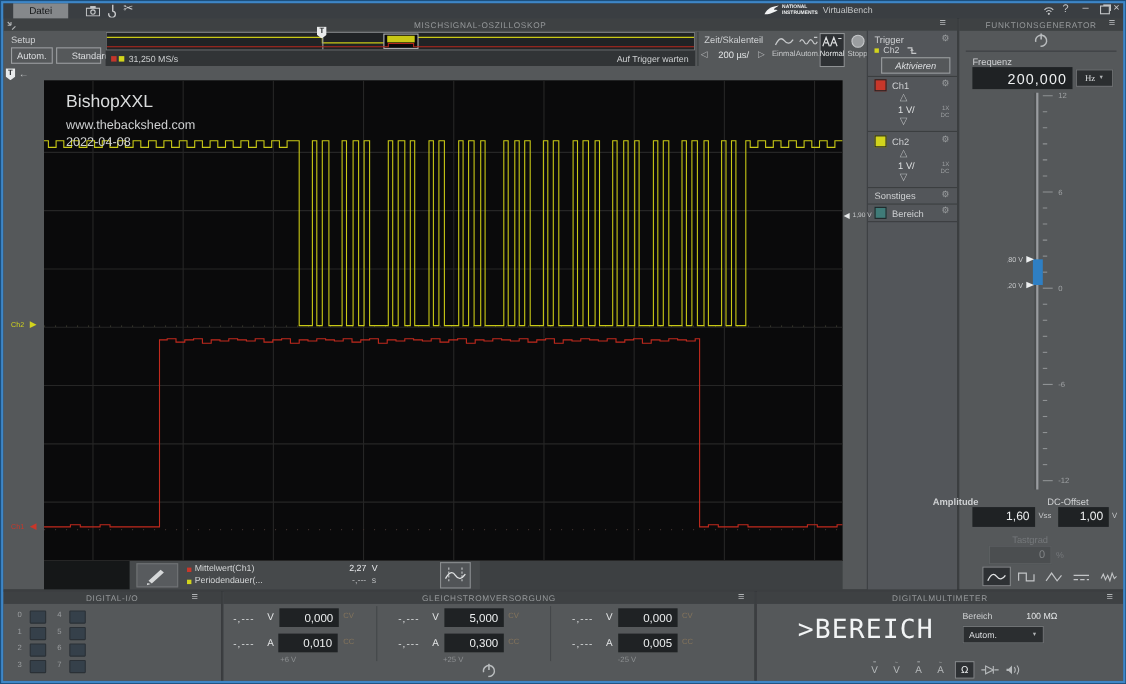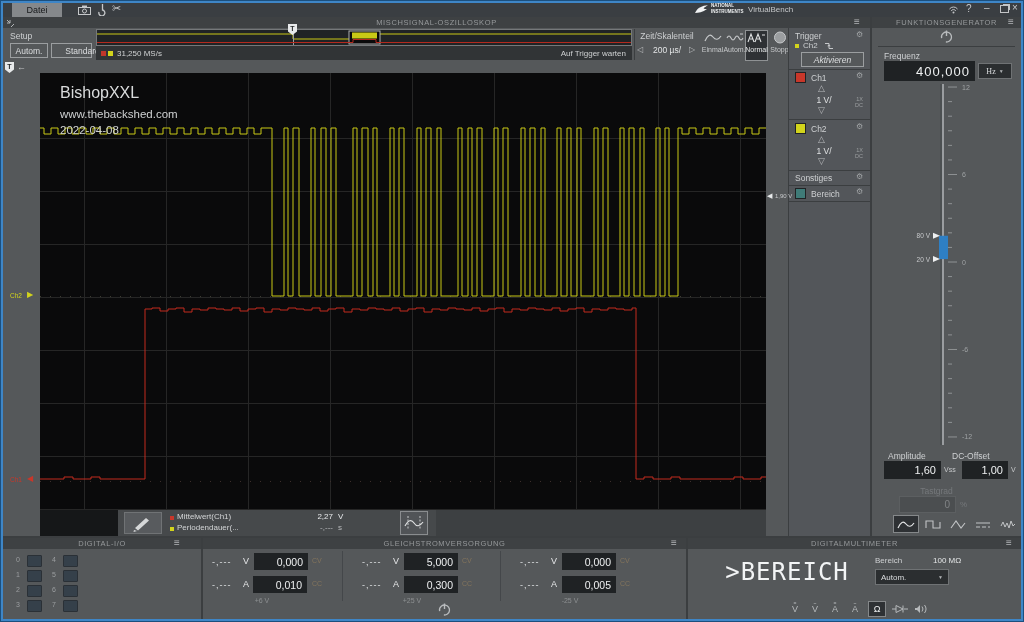--- a/index.html
+++ b/index.html
@@ -260,21 +260,21 @@
 <div class="abs burger" style="left:1008px;top:18px;">≡</div>
 <div class="abs" style="left:940px;top:30px;">
   <svg width="13" height="13">
       <circle cx="6.5" cy="7" r="5" fill="none" stroke="#b9bcbe" stroke-width="1.3" stroke-dasharray="19 6" transform="rotate(-126 6.5 7)"></circle>
       <path d="M6.5 0.5 V6" stroke="#b9bcbe" stroke-width="1.4"></path>
     </svg>
 </div>
 <div class="abs hr" style="left:878px;top:46px;width:137px;"></div>
 
 <div class="abs lbl" style="left:884px;top:51px;">Frequenz</div>
-<div class="abs vbox" style="left:884px;top:61px;width:91px;height:20px;font-size:13px;letter-spacing:1px;">400,000</div>
+<div class="abs vbox" style="left:884px;top:61px;width:91px;height:20px;font-size:13px;letter-spacing:1px;">200,000</div>
 <div class="abs" style="left:978px;top:63px;width:34px;height:16px;background:#2b2e30;border:1px solid #6f7274;box-sizing:border-box;display:flex;align-items:center;justify-content:center;gap:3px;">
   <span style="font-size:8px;color:#dcdee0;font-family:Liberation Serif, serif;">Hz</span>
   <span style="font-size:5px;color:#b2b5b7;">▼</span>
 </div>
 
 <svg class="abs" id="fgen-slider-svg" style="left:916px;top:84px;" width="104" height="366">
     <line x1="27" y1="0.03999999999999204" x2="27" y2="360.96000000000004" stroke="#9a9da0" stroke-width="2"></line>
     <line x1="25" y1="0.03999999999999204" x2="25" y2="360.96000000000004" stroke="#45484a" stroke-width="1"></line>
     <line x1="32" y1="352.96000000000004" x2="41" y2="352.96000000000004" stroke="#8f9294"></line>
     <text x="46" y="355.46000000000004" fill="#9fa2a4" font-size="7px" font-family="Liberation Sans, sans-serif">-12</text>
@@ -306,21 +306,21 @@
     <line x1="32" y1="17.620000000000005" x2="36" y2="17.620000000000005" stroke="#8f9294"></line>
     <line x1="32" y1="3.039999999999992" x2="41" y2="3.039999999999992" stroke="#8f9294"></line>
     <text x="46" y="5.539999999999992" fill="#9fa2a4" font-size="7px" font-family="Liberation Sans, sans-serif">12</text>
     <rect x="23" y="151.756" width="9" height="23.328000000000003" fill="#2e7fc4"></rect>
     <path d="M17,148.756 l7,3 l-7,3 Z" fill="#eef0f1"></path>
     <path d="M17,172.084 l7,3 l-7,3 Z" fill="#eef0f1"></path>
     <text x="14" y="153.756" fill="#c6c8ca" font-size="6.5px" text-anchor="end" font-family="Liberation Sans, sans-serif">1,80 V</text>
     <text x="14" y="178.084" fill="#c6c8ca" font-size="6.5px" text-anchor="end" font-family="Liberation Sans, sans-serif">0,20 V</text>
   </svg>
 
-<div class="abs lbl" style="left:888px;top:451px;">Amplitude</div>
+<div class="abs lbl" style="left:848px;top:451px;font-weight:bold;">Amplitude</div>
 <div class="abs lbl" style="left:952px;top:451px;">DC-Offset</div>
 <div class="abs vbox" style="left:884px;top:461px;width:57px;height:18px;font-size:11px;">1,60</div>
 <div class="abs" style="left:944px;top:466px;font-size:7px;color:#c6c8ca;">Vss</div>
 <div class="abs vbox" style="left:962px;top:461px;width:46px;height:18px;font-size:11px;">1,00</div>
 <div class="abs" style="left:1011px;top:466px;font-size:7px;color:#c6c8ca;">V</div>
 
 <div class="abs dis" style="left:884px;top:486px;width:105px;text-align:center;font-size:8.5px;">Tastgrad</div>
 <div class="abs" style="left:899px;top:496px;width:57px;height:17px;background:#4b4e50;border:1px solid #5c5f61;box-sizing:border-box;display:flex;align-items:center;justify-content:flex-end;padding-right:5px;font-size:10px;color:#808385;">0</div>
 <div class="abs dis" style="left:960px;top:500px;font-size:8px;">%</div>
 

